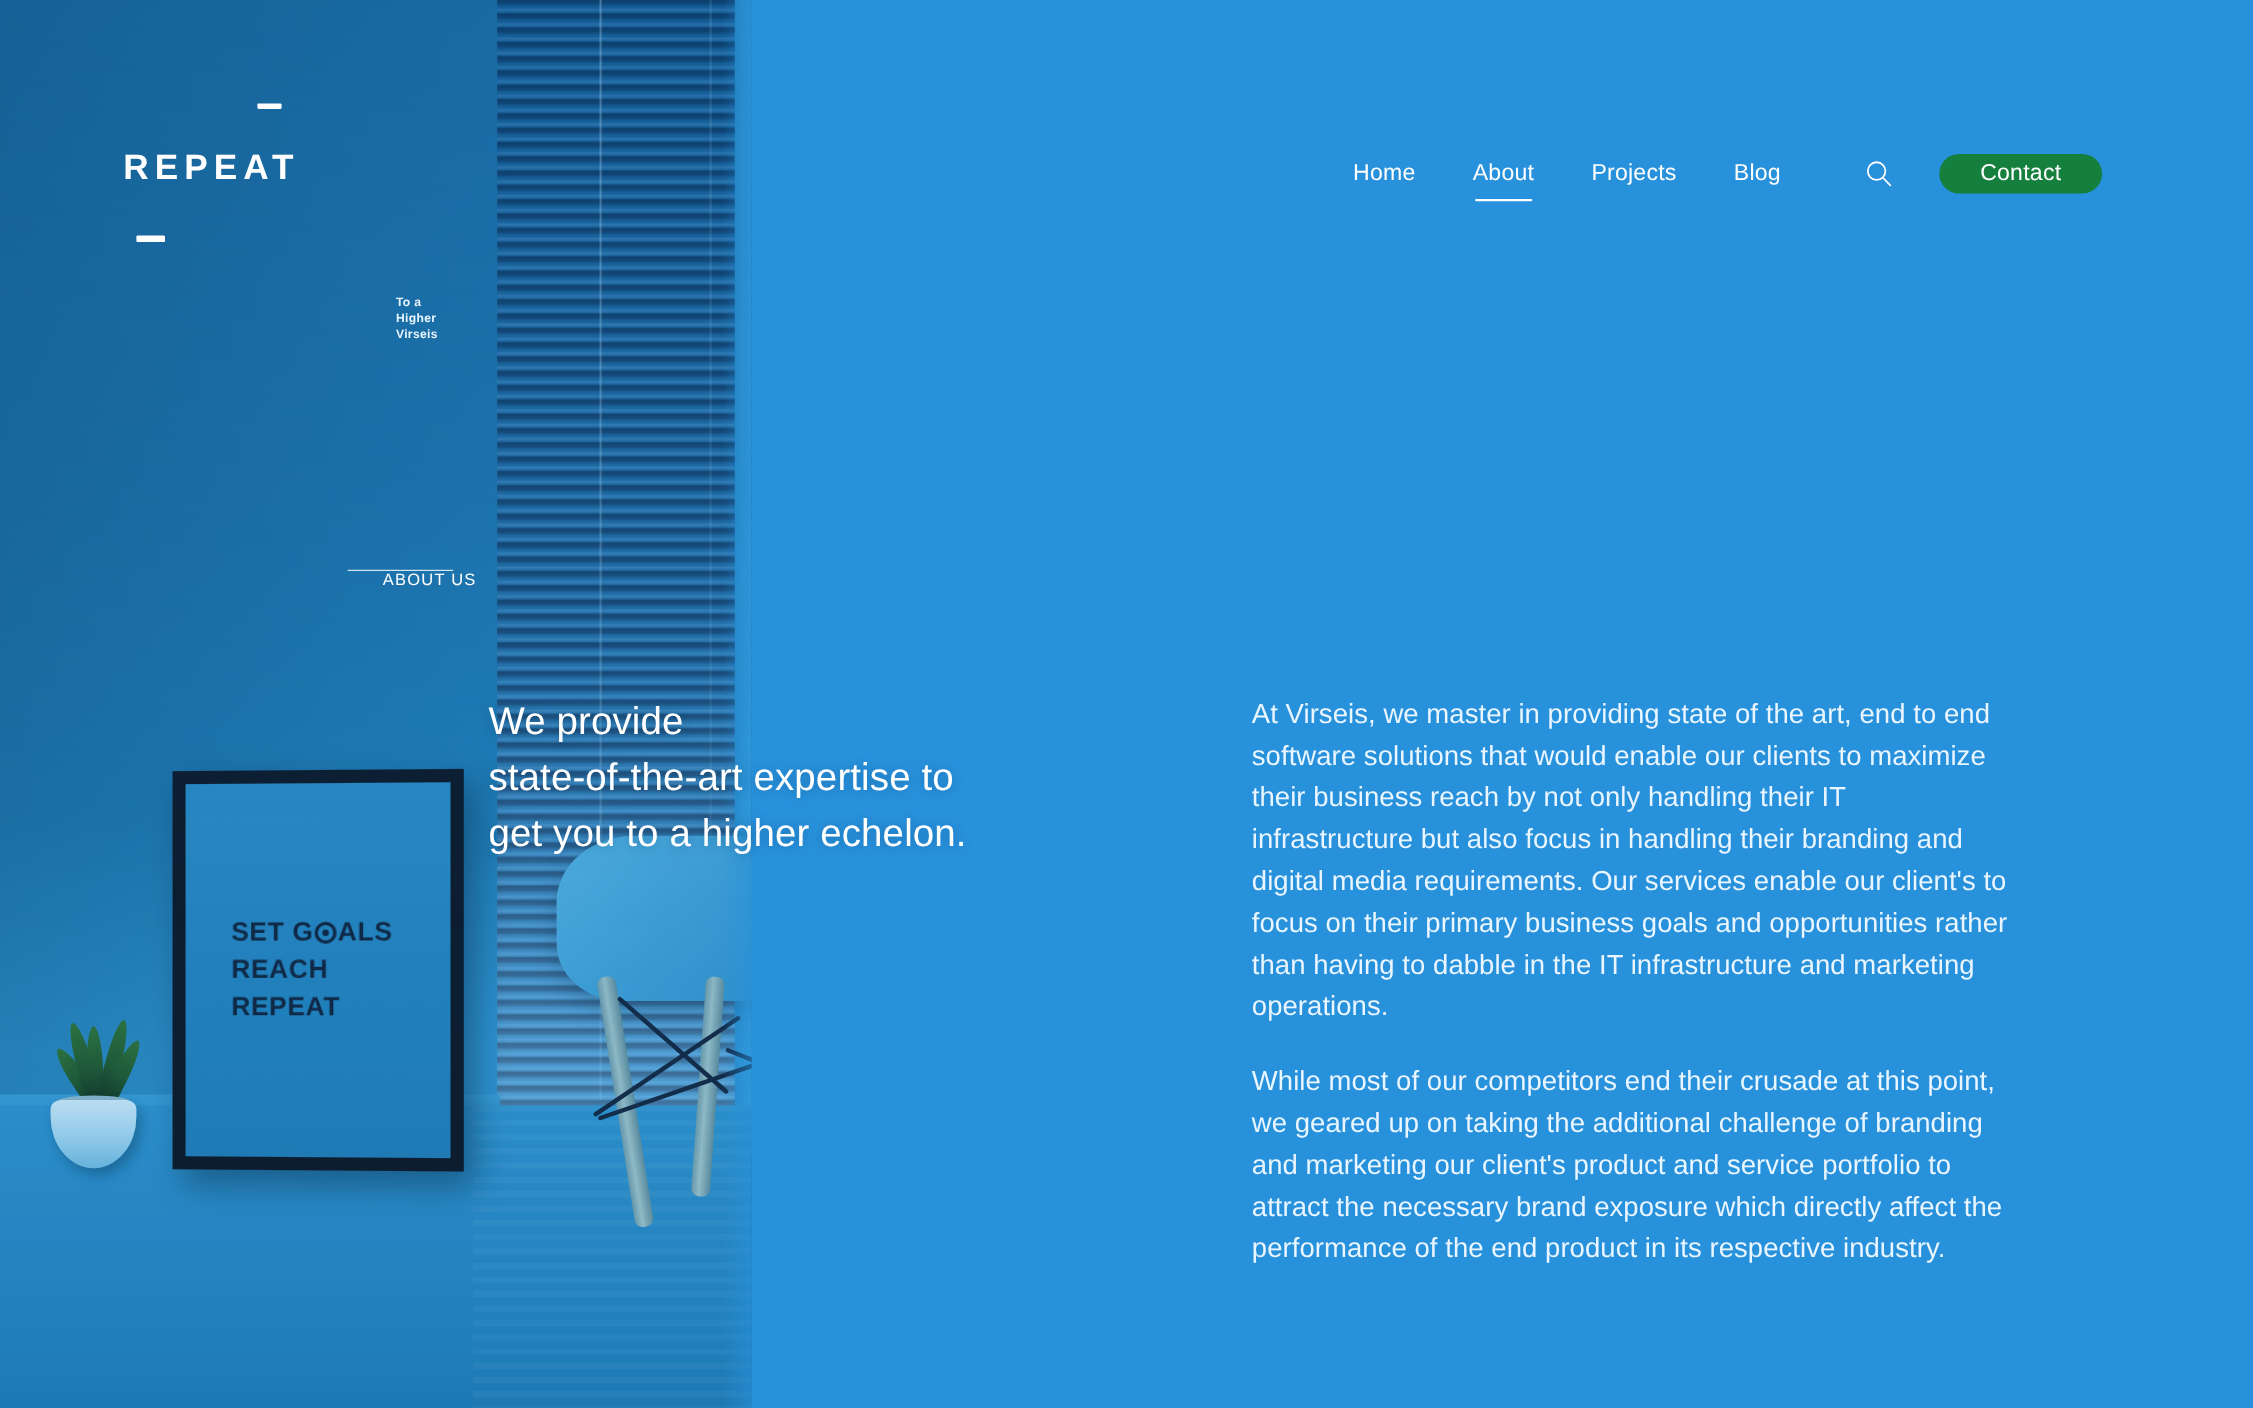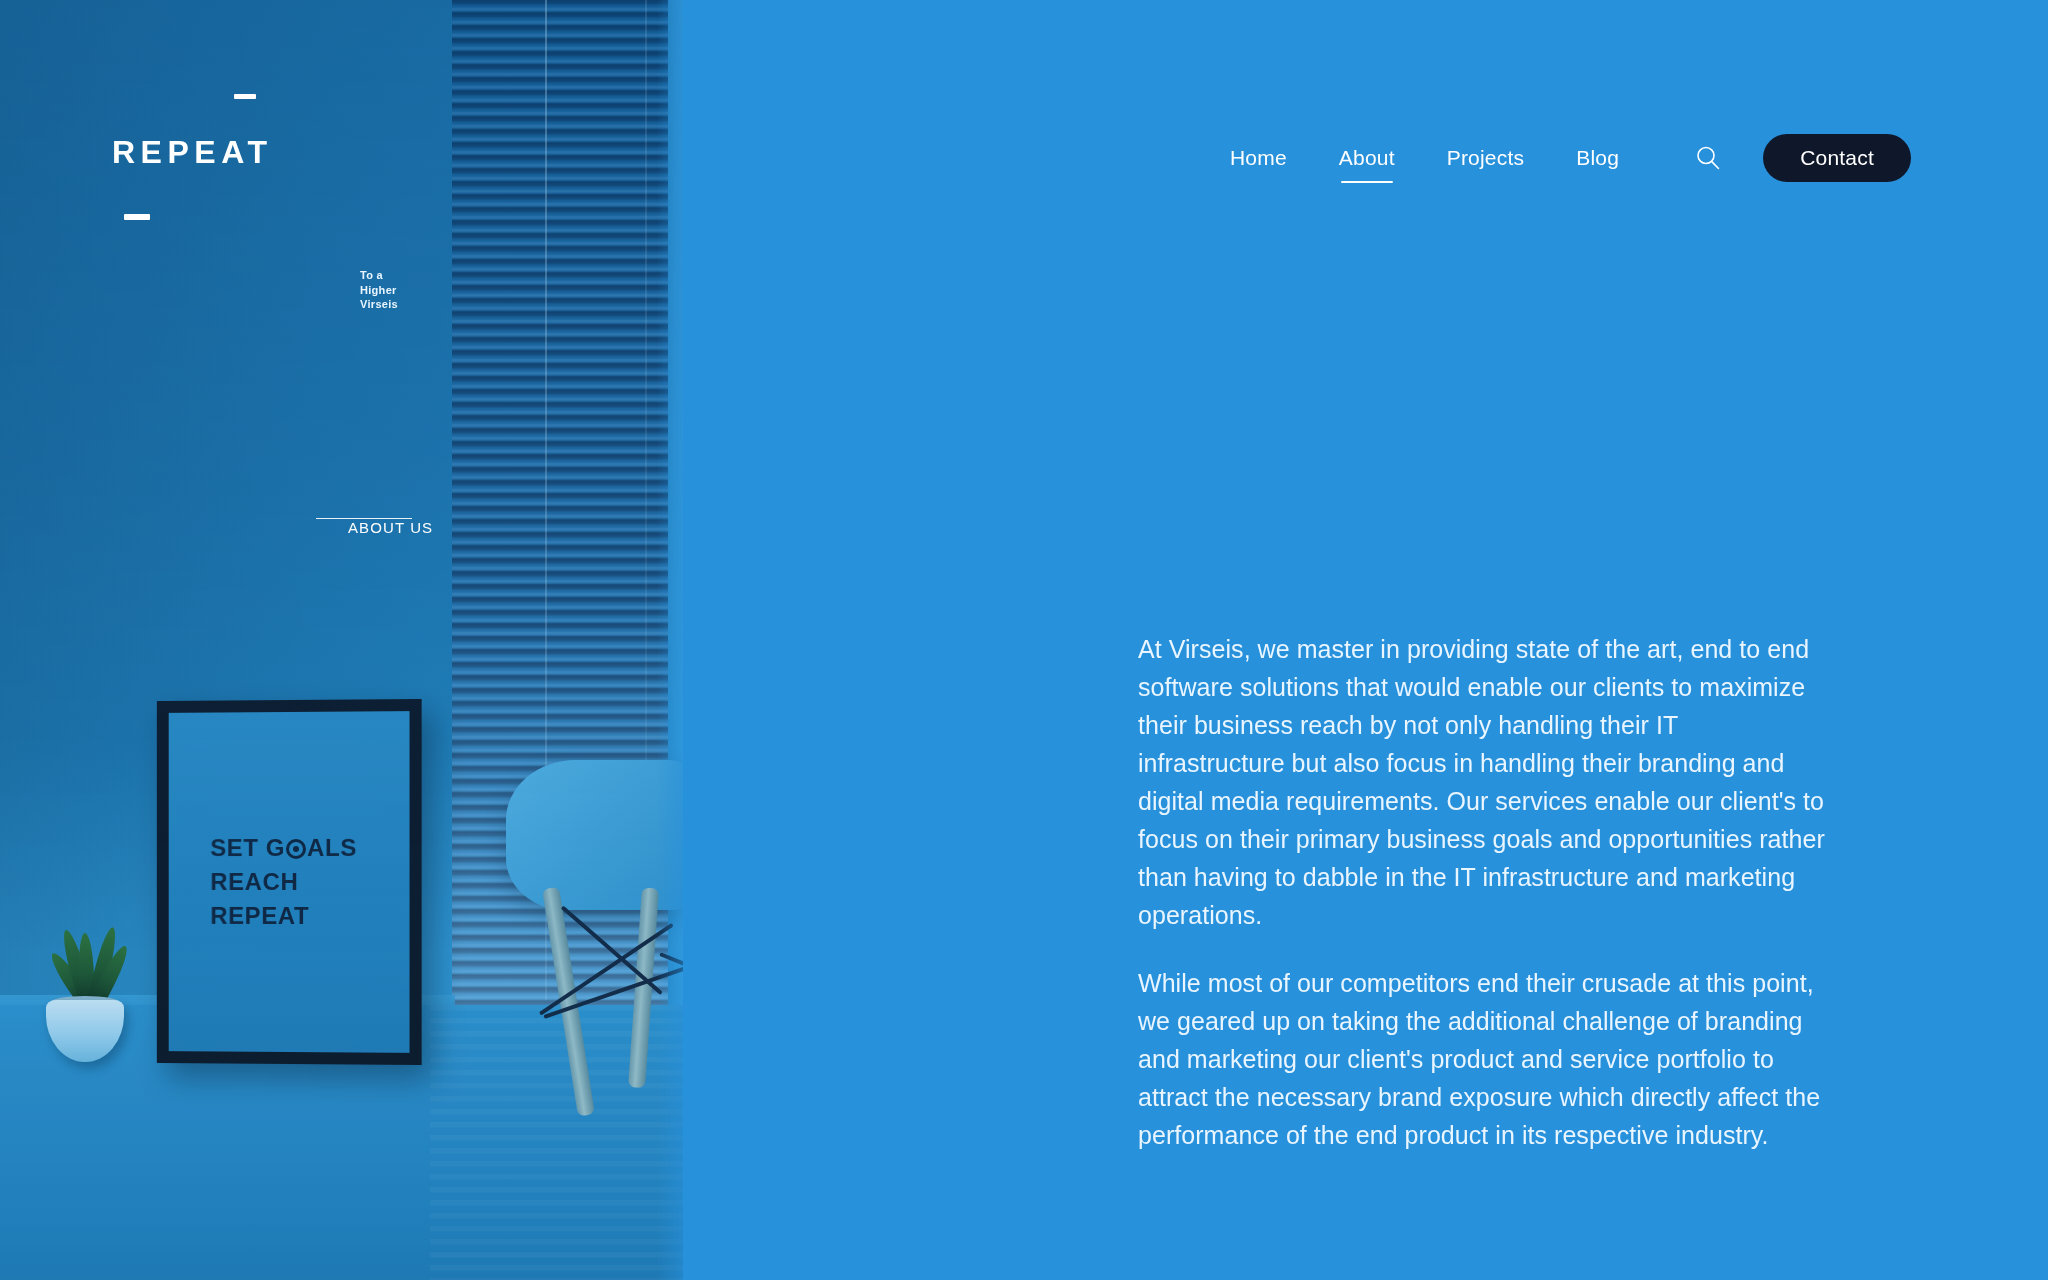--- a/index.html
+++ b/index.html
@@ -244,22 +244,22 @@
     height:2px; background:#ffffff; border-radius:2px;
   }
   .nav-search{
     margin-left:20px; margin-right:38px;
     width:34px; height:34px; cursor:pointer;
     display:flex; align-items:center; justify-content:center;
   }
   .nav-search svg{ display:block; }
   .nav-contact{
     display:flex; align-items:center; justify-content:center;
-    width:148px; height:48px; border-radius:26px;
-    background:#0f172a;
+    width:148px; height:36px; border-radius:26px;
+    background:#15803d;
     color:#ffffff; font-size:21px; letter-spacing:.2px;
     cursor:pointer; border:none;
     font-family:"Liberation Sans", sans-serif;
   }
 
   
   .eyebrow-wrap{
     position:absolute; left:294px; top:518px; z-index:30;
     display:flex; align-items:center; gap:0;flex-direction:column;
   }
@@ -370,19 +370,22 @@
 
       <button class="nav-contact">Contact</button>
     </nav>
   </header>
 
   <div class="eyebrow-wrap">
     <span class="eyebrow-rule"></span>
     <span class="eyebrow-text">ABOUT US</span>
   </div>
 
+  <h1 class="headline">We provide
+state-of-the-art expertise to
+get you to a higher echelon.</h1>
 
   <div class="body-col">
     <p class="body-p">At Virseis, we master in providing state of the art, end to end software solutions that would enable our clients to maximize their business reach by not only handling their IT infrastructure but also focus in handling their branding and digital media requirements. Our services enable our client's to focus on their primary business goals and opportunities rather than having to dabble in the IT infrastructure and marketing operations.</p>
     <p class="body-p">While most of our competitors end their crusade at this point, we geared up on taking the additional challenge of branding and marketing our client's product and service portfolio to attract the necessary brand exposure which directly affect the performance of the end product in its respective industry.</p>
   </div>
 
 </div>
 
 </body></html>

